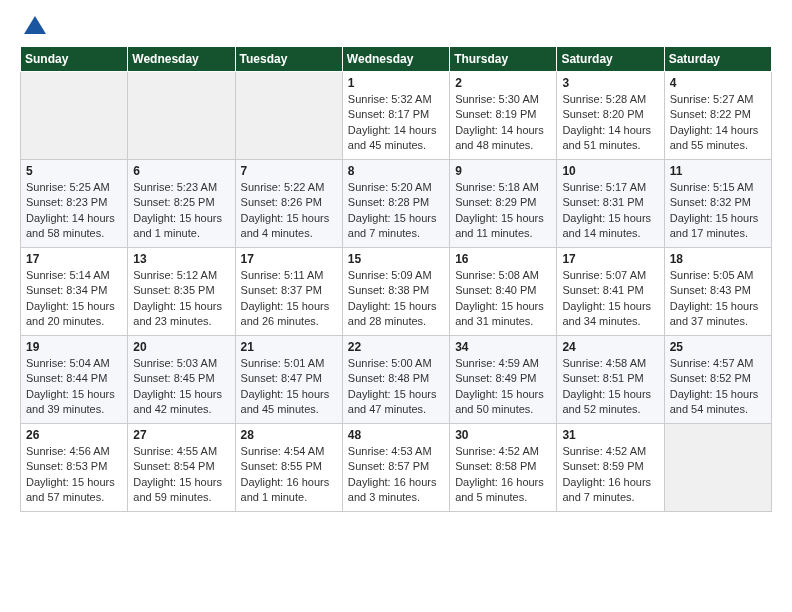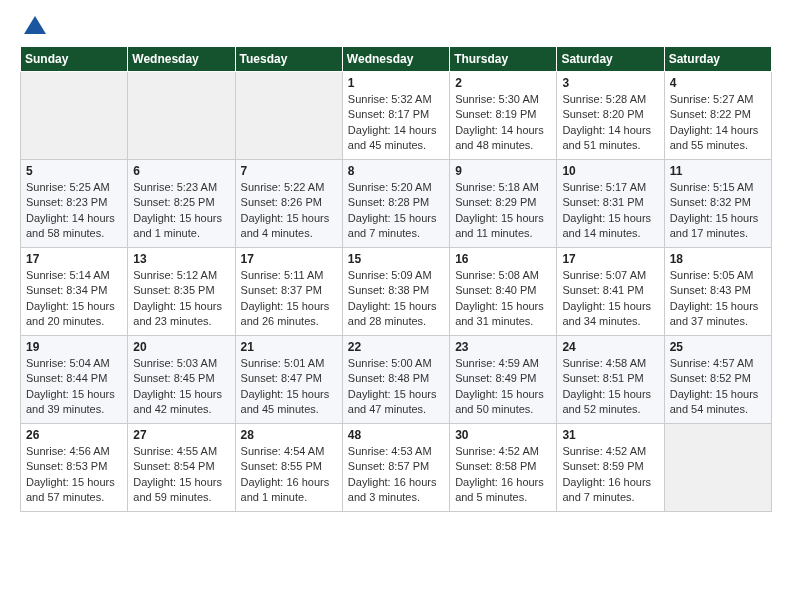--- a/index.html
+++ b/index.html
@@ -205,21 +205,21 @@
           </td>
           <td>
             <div class="day-number">21</div>
             <div class="day-info">Sunrise: 5:01 AM<br>Sunset: 8:47 PM<br>Daylight: 15 hours and 45 minutes.</div>
           </td>
           <td>
             <div class="day-number">22</div>
             <div class="day-info">Sunrise: 5:00 AM<br>Sunset: 8:48 PM<br>Daylight: 15 hours and 47 minutes.</div>
           </td>
           <td>
-            <div class="day-number">23</div>
+            <div class="day-number">34</div>
             <div class="day-info">Sunrise: 4:59 AM<br>Sunset: 8:49 PM<br>Daylight: 15 hours and 50 minutes.</div>
           </td>
           <td>
             <div class="day-number">24</div>
             <div class="day-info">Sunrise: 4:58 AM<br>Sunset: 8:51 PM<br>Daylight: 15 hours and 52 minutes.</div>
           </td>
           <td>
             <div class="day-number">25</div>
             <div class="day-info">Sunrise: 4:57 AM<br>Sunset: 8:52 PM<br>Daylight: 15 hours and 54 minutes.</div>
           </td>

